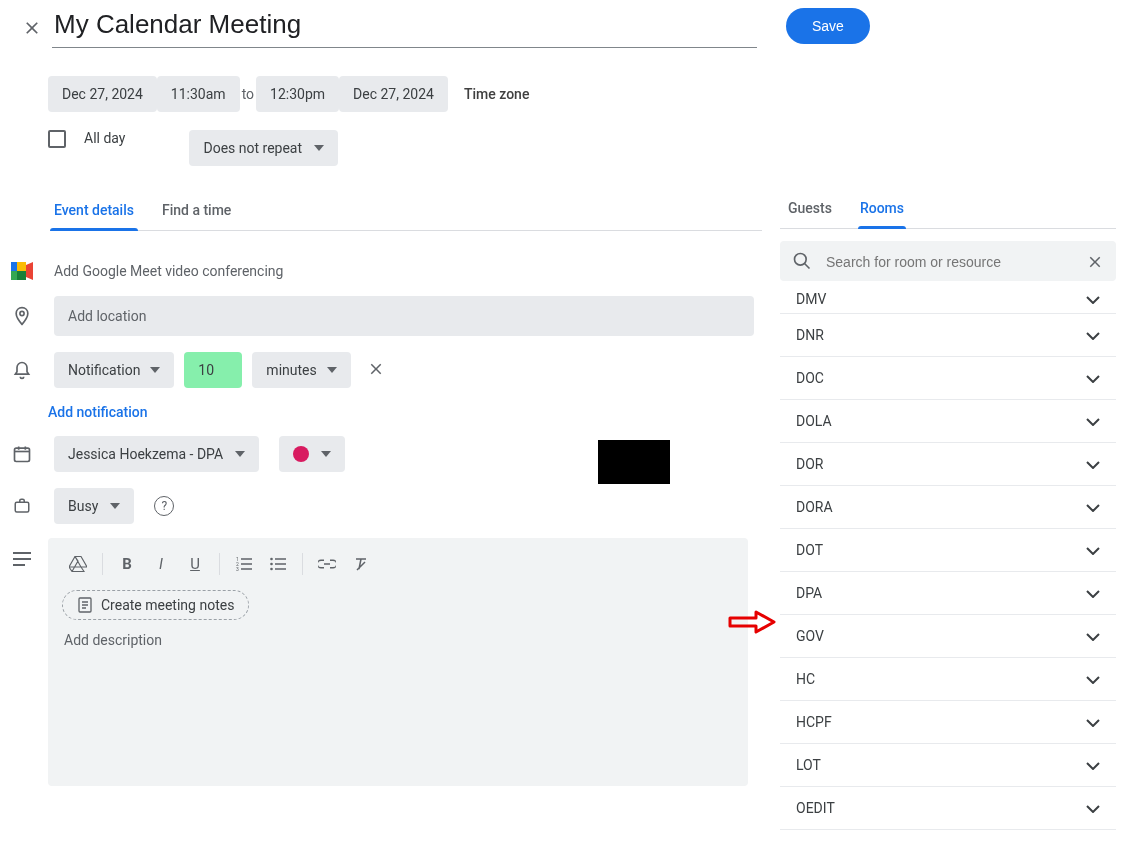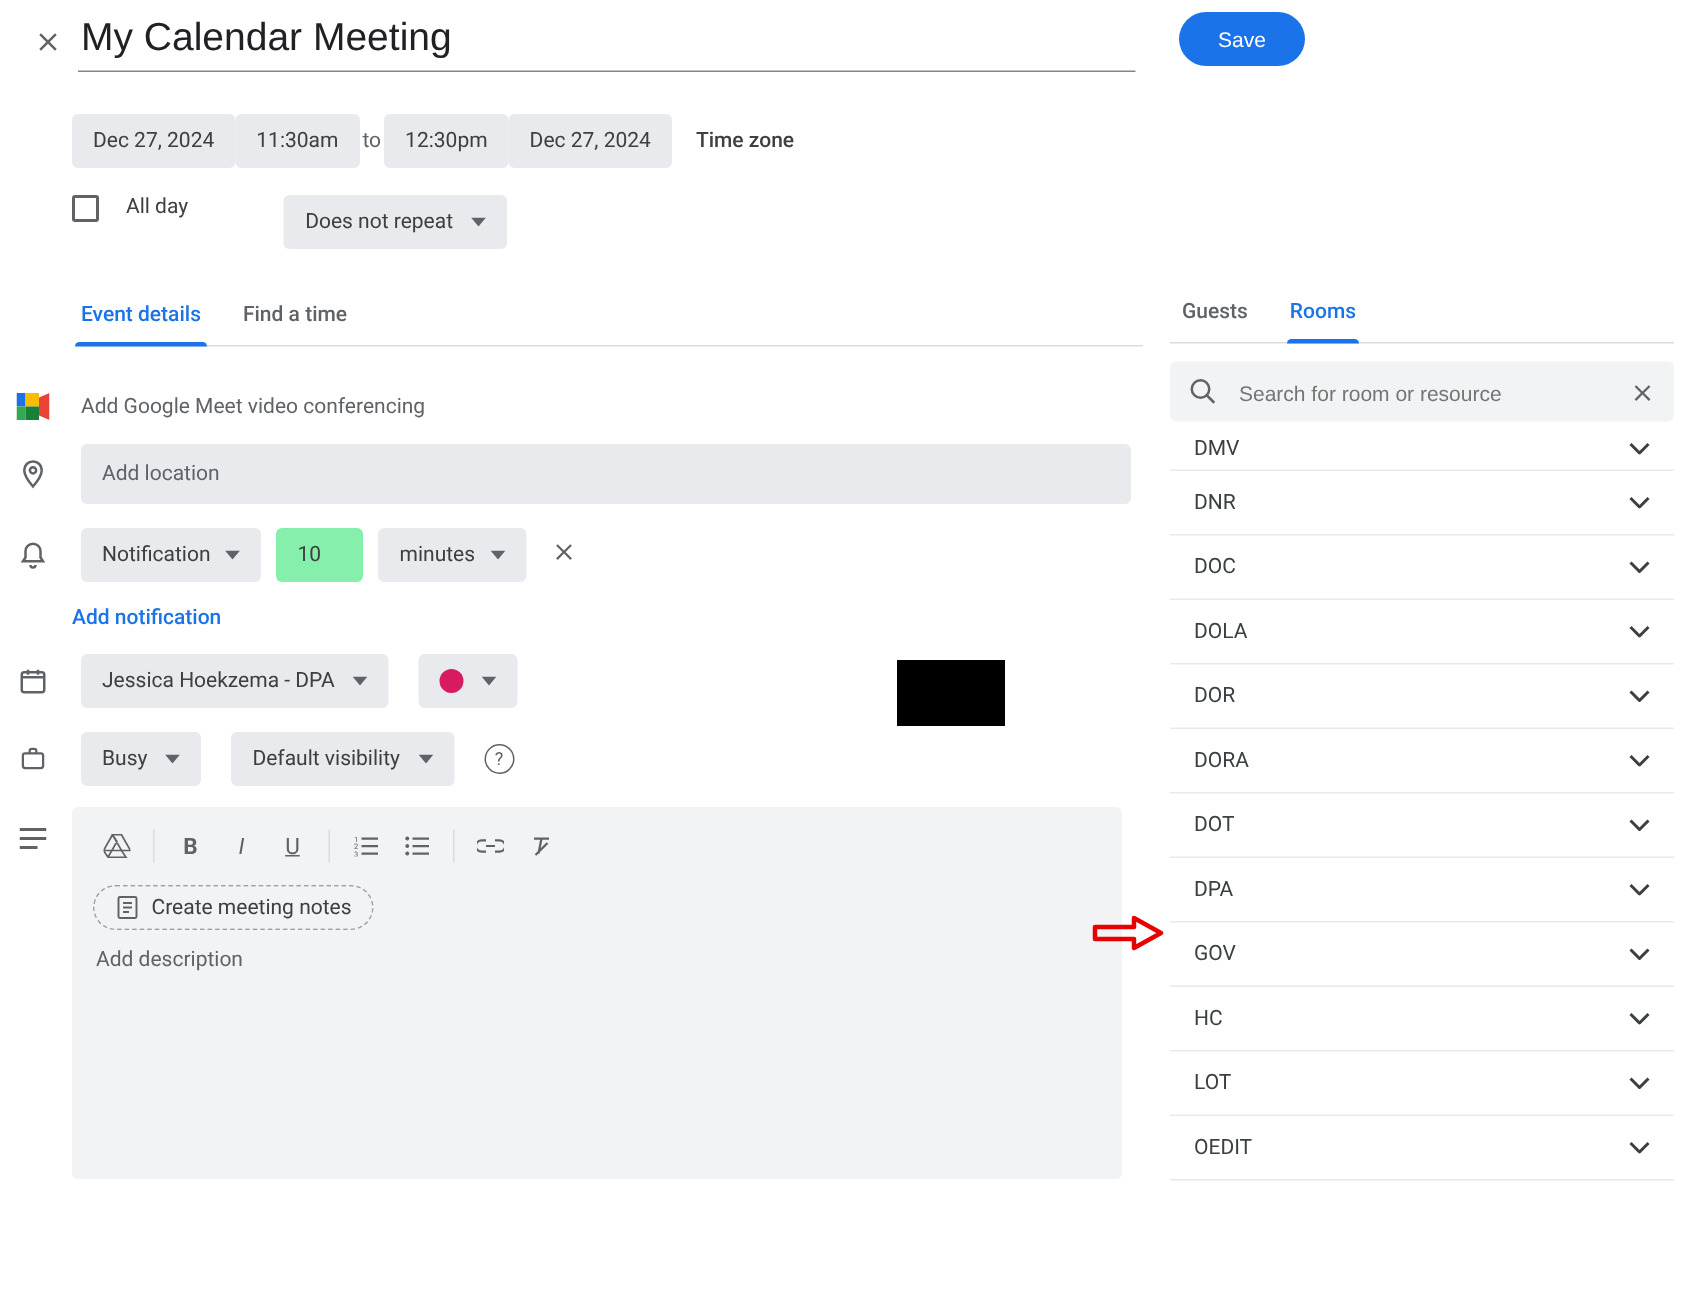--- a/index.html
+++ b/index.html
@@ -470,28 +470,20 @@
           </svg>
       </div>
       <div class="chip">
         <span>Busy</span>
         <span class="caret">
             <svg width="10" height="6" viewBox="0 0 10 6">
               <path d="M0 0l5 6 5-6z" fill="#5f6368"></path>
             </svg>
           </span>
       </div>
-      <div class="chip">
-        <span>Default visibility</span>
-        <span class="caret">
-            <svg width="10" height="6" viewBox="0 0 10 6">
-              <path d="M0 0l5 6 5-6z" fill="#5f6368"></path>
-            </svg>
-          </span>
-      </div>
       <div class="help-circle">?</div>
     </div>
 
     <div class="row" style="align-items:flex-start;">
       <div class="icon-slot" style="margin-top:12px;">
         <svg width="18" height="14" viewBox="0 0 18 14">
             <path stroke="#5f6368" stroke-width="2" d="M0 1h18M0 7h18M0 13h12"></path>
           </svg>
       </div>
     </div>
@@ -618,20 +610,26 @@
               <path d="M1 1l6 6 6-6" fill="none" stroke="#3c4043" stroke-width="2"></path>
             </svg></span>
         </div>
         <div class="room-item">
           <span>HC</span>
           <span><svg width="14" height="8" viewBox="0 0 14 8">
               <path d="M1 1l6 6 6-6" fill="none" stroke="#3c4043" stroke-width="2"></path>
             </svg></span>
         </div>
         <div class="room-item">
+          <span>HCPF</span>
+          <span><svg width="14" height="8" viewBox="0 0 14 8">
+              <path d="M1 1l6 6 6-6" fill="none" stroke="#3c4043" stroke-width="2"></path>
+            </svg></span>
+        </div>
+        <div class="room-item">
           <span>LOT</span>
           <span><svg width="14" height="8" viewBox="0 0 14 8">
               <path d="M1 1l6 6 6-6" fill="none" stroke="#3c4043" stroke-width="2"></path>
             </svg></span>
         </div>
         <div class="room-item">
           <span>OEDIT</span>
           <span><svg width="14" height="8" viewBox="0 0 14 8">
               <path d="M1 1l6 6 6-6" fill="none" stroke="#3c4043" stroke-width="2"></path>
             </svg></span>

